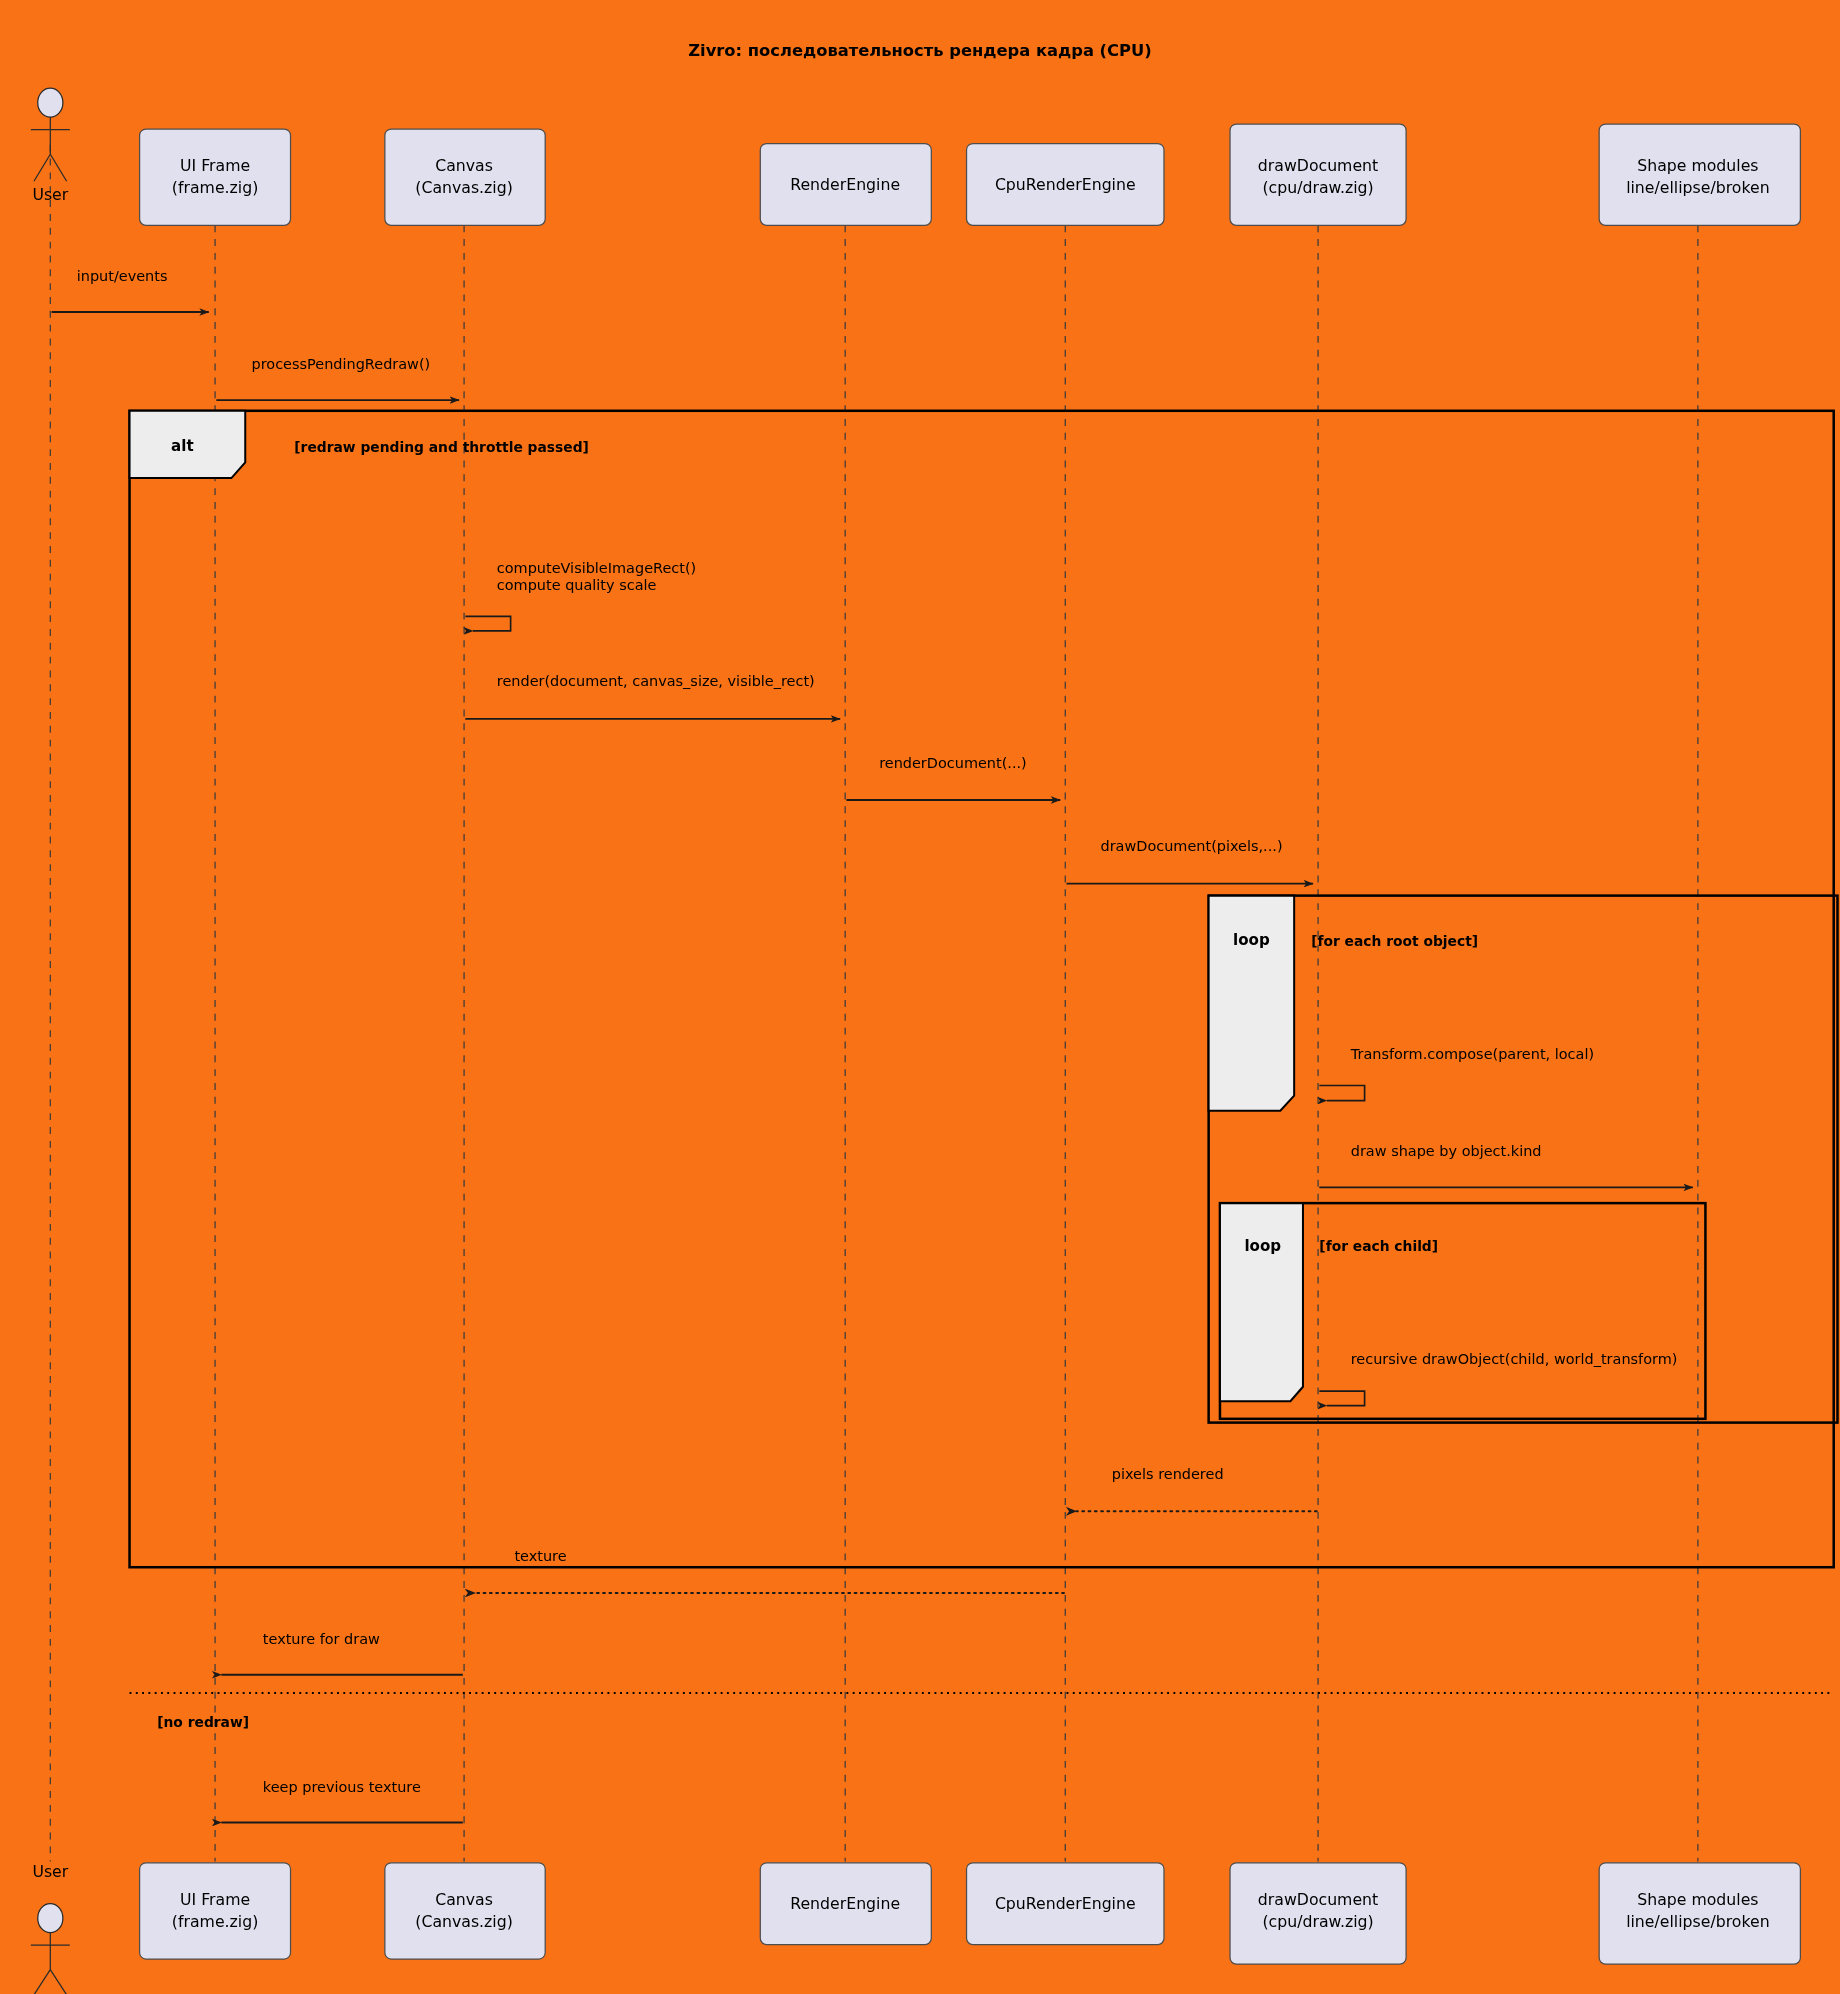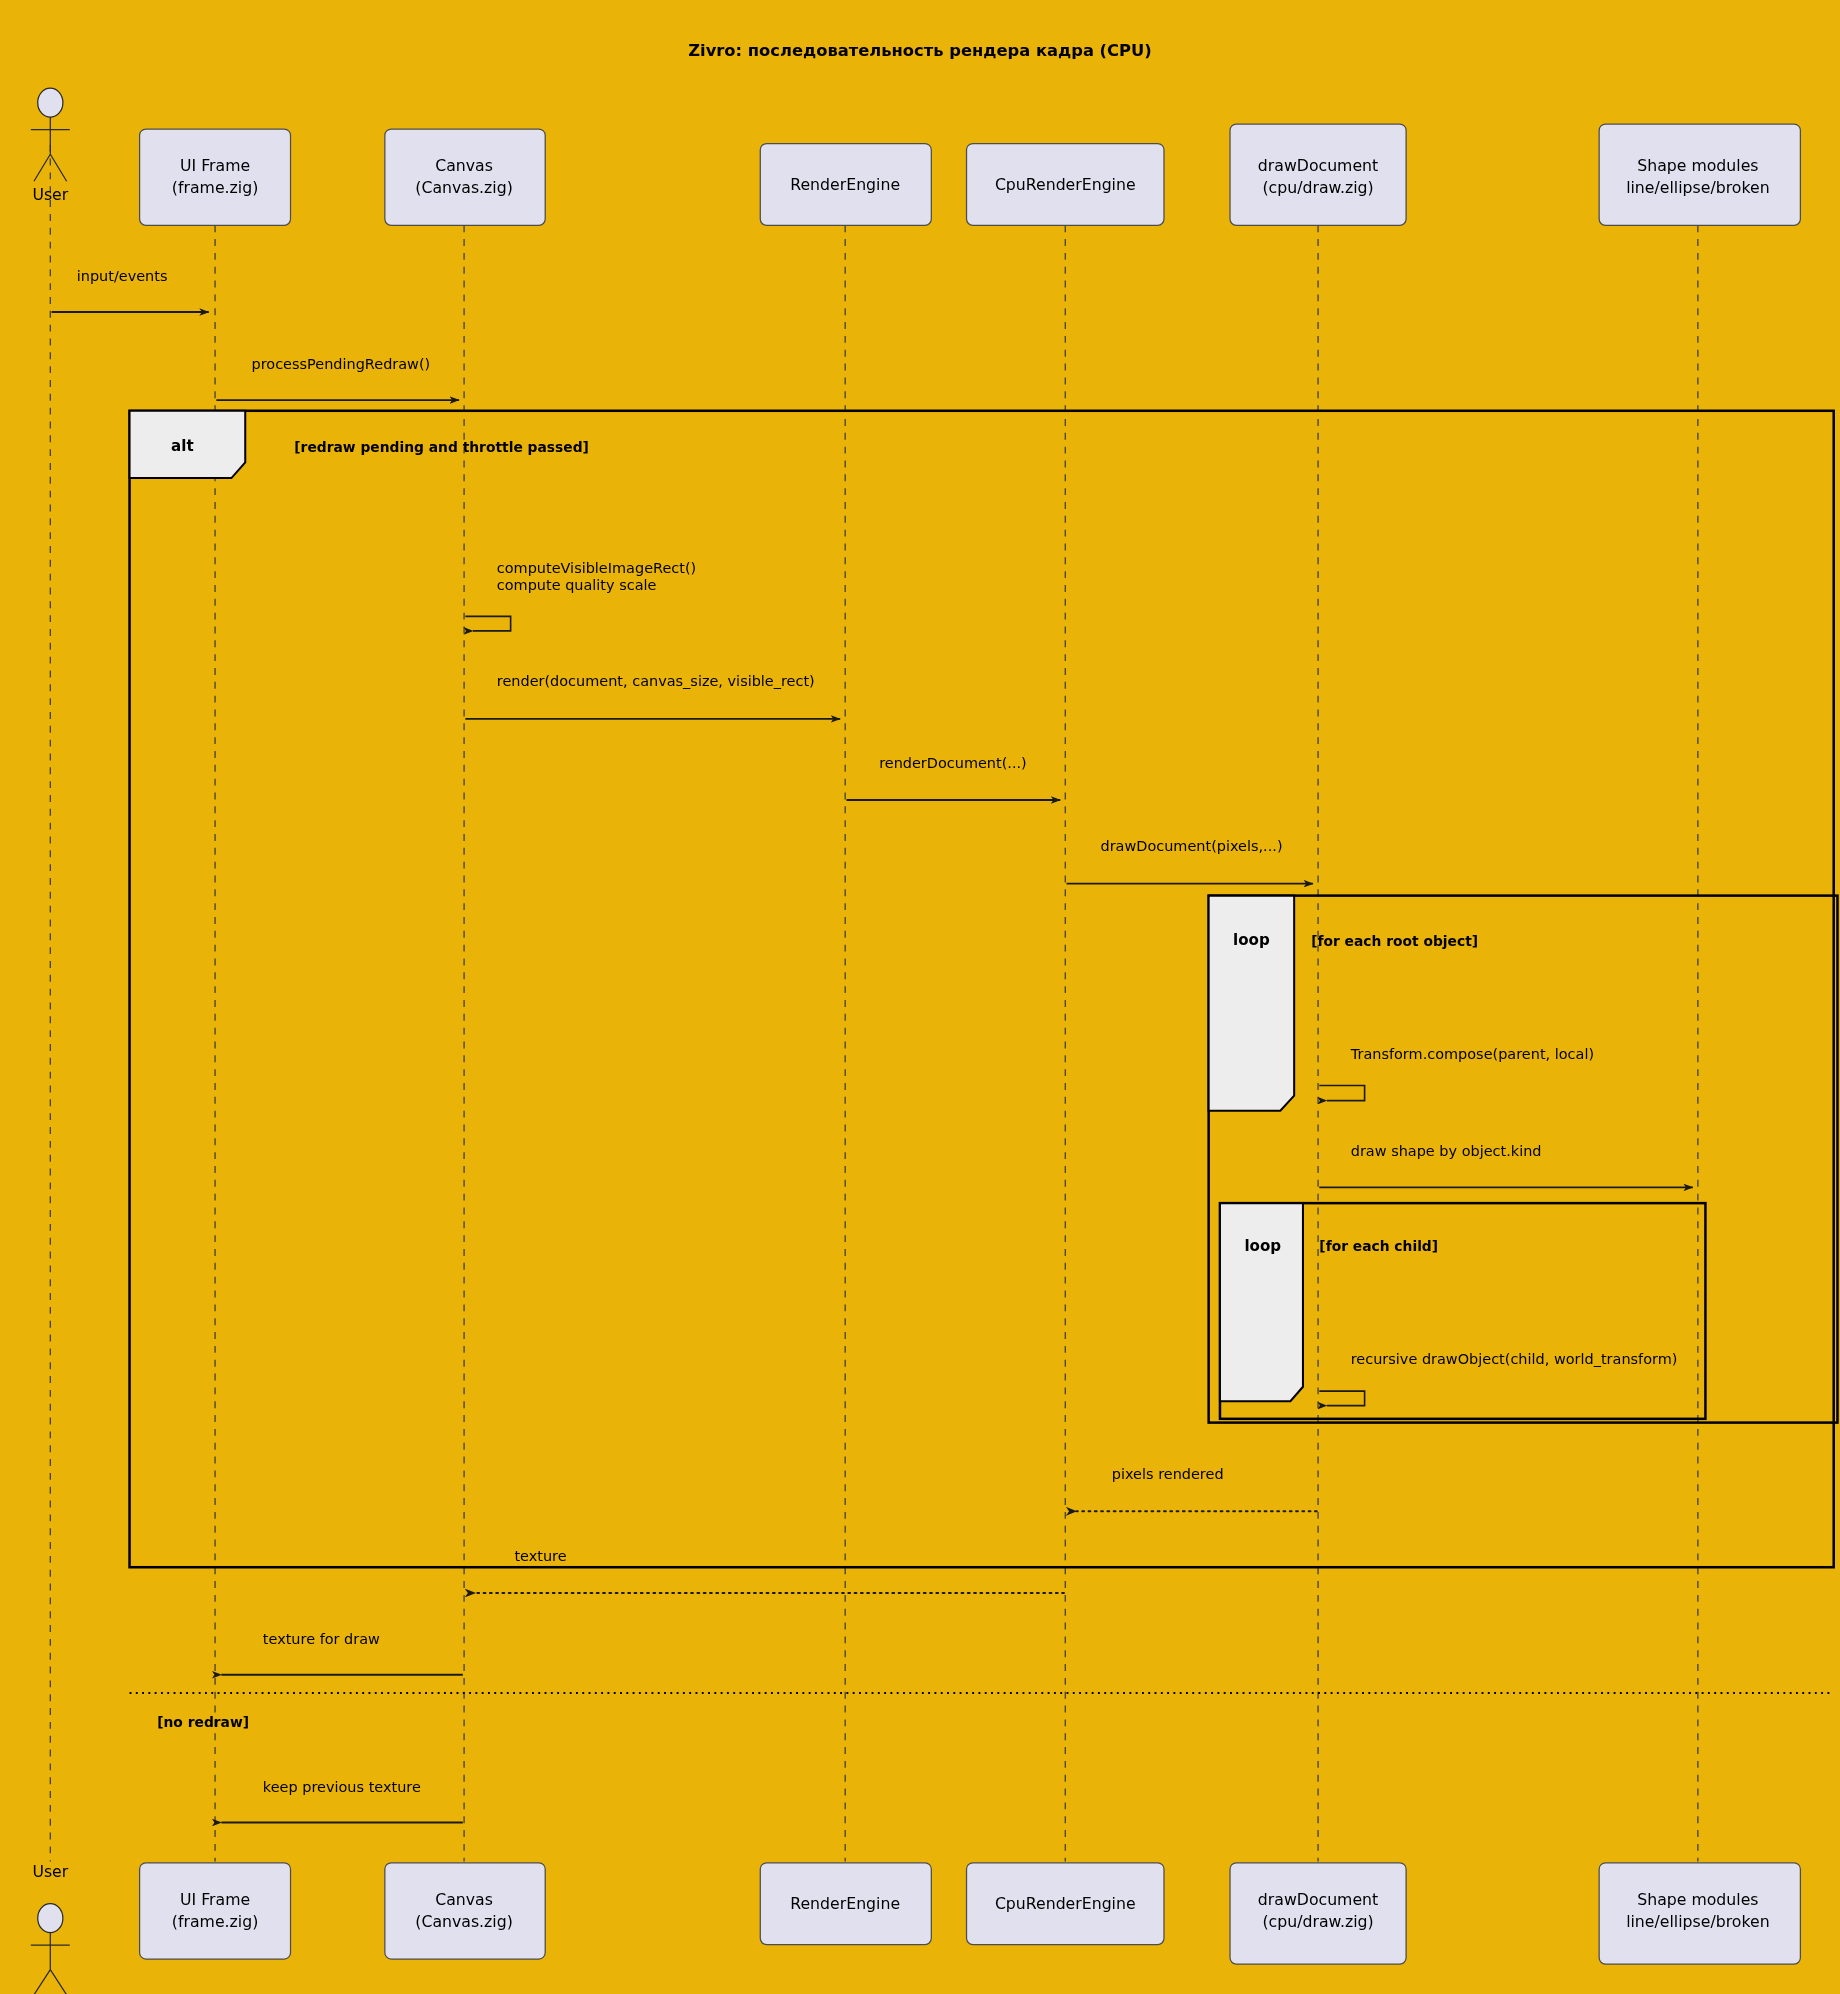--- a/index.html
+++ b/index.html
@@ -8,21 +8,21 @@
     background: #ffffff;
   }
   body {
     font-family: "DejaVu Sans", "Liberation Sans", sans-serif;
   }
   #diagram-root {
     position: relative;
     width: 1840px;
     height: 1995px;
     overflow: hidden;
-    background: #eab308;
+    background: #f97316;
   }
   #diagram-svg {
     position: absolute;
     left: 0;
     top: 0;
     width: 1840px;
     height: 1995px;
   }
   .dgm-title {
     font-size: 26px;

